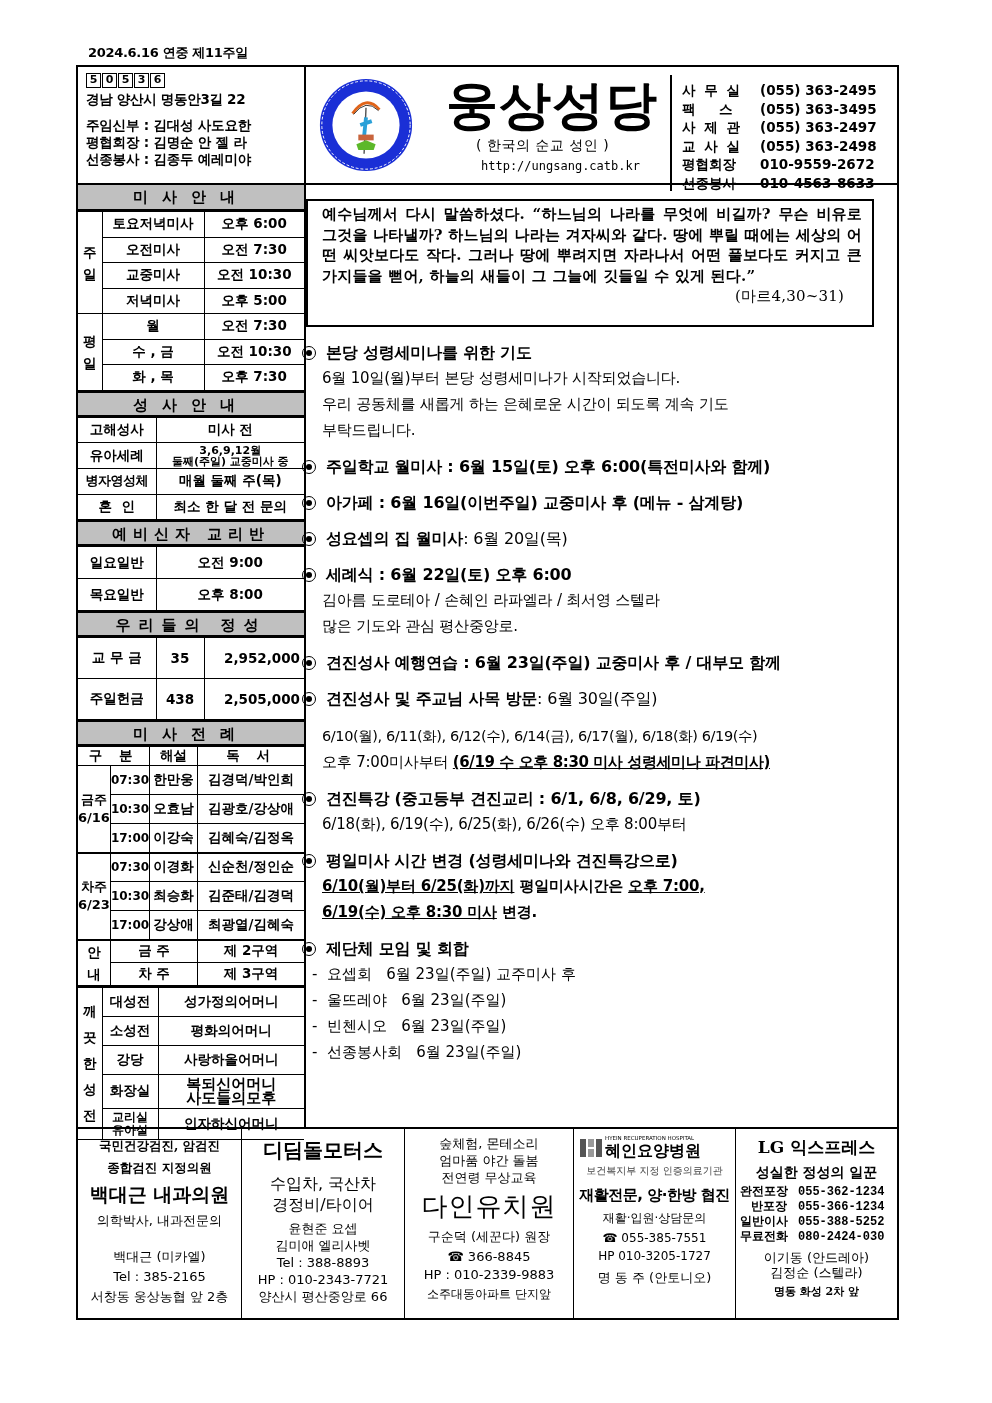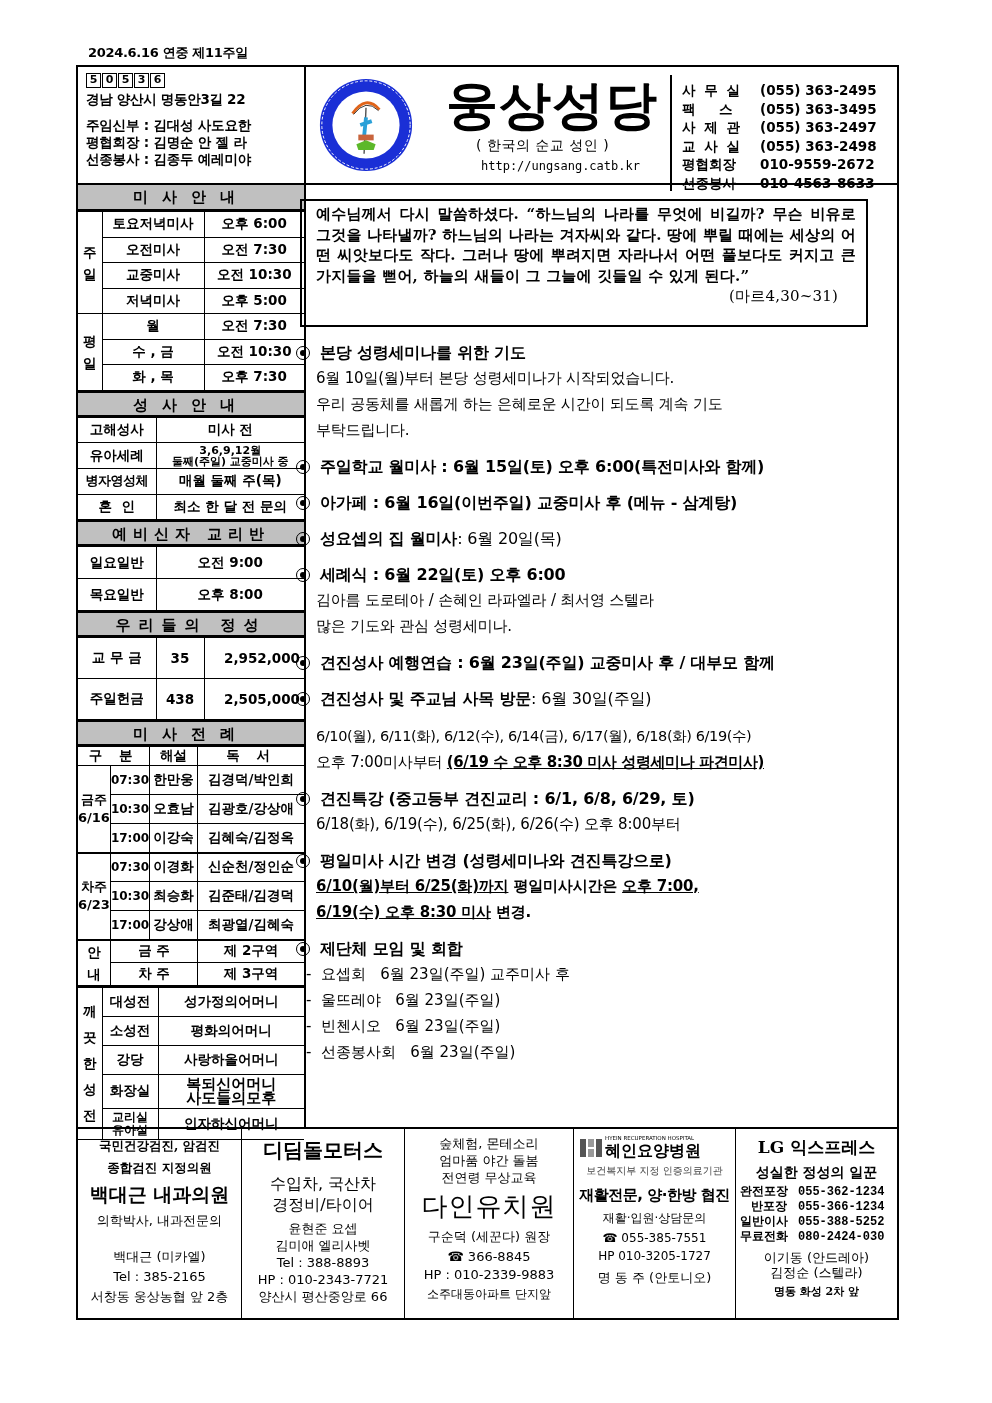--- a/index.html
+++ b/index.html
@@ -33,21 +33,21 @@
   .leftcol { position: absolute; left: 0; top: 118px; width: 228px; height: 942px; border-right: 2px solid #000; }
   .sec-h { background: #c0c0c0; border-bottom: 2px solid #000; font-weight: bold; font-size: 15px; text-align: center; letter-spacing: 14px; height: 26px; line-height: 25px; }
   .sec-h.top2 { border-top: 2px solid #000; }
   table.grid { border-collapse: collapse; width: 100%; }
   table.grid td { border: 1px solid #000; text-align: center; font-weight: bold; font-size: 13.5px; padding: 0; }
   table.grid tr td:first-child { border-left: none; }
   table.grid tr td:last-child { border-right: none; }
   .vlabel { font-size: 14px; line-height: 22px; }
 
   
-  .rightcol { position: absolute; left: 210px; top: 118px; width: 591px; height: 776px; }
+  .rightcol { position: absolute; left: 216px; top: 118px; width: 591px; height: 776px; }
   .quote { position: absolute; left: 12px; top: 14px; width: 568px; height: 128px; border: 2px solid #000; padding: 3px 10px 0 14px; font-family: "DejaVu Serif", serif; font-size: 15px; font-weight: bold; line-height: 20.5px; text-align: justify; letter-spacing: 0.2px; }
   .quote .ref { text-align: right; padding-right: 18px; font-weight: normal; }
 
   .notices { position: absolute; left: 8px; top: 156px; width: 580px; }
   .notice { margin-bottom: 12px; }
   .nt { display: flex; align-items: center; font-size: 16px; font-weight: bold; line-height: 24px; letter-spacing: -0.2px; }
   .bullet { display: inline-block; width: 14px; height: 14px; border: 1.5px solid #000; border-radius: 50%; position: relative; margin-right: 10px; flex: none; }
   .bullet::after { content: ""; position: absolute; left: 2.5px; top: 2.5px; width: 6px; height: 6px; border-radius: 50%; background: #000; }
   .nl { font-size: 15px; line-height: 26px; padding-left: 20px; letter-spacing: -0.2px; }
   .light { font-weight: normal; }
@@ -359,21 +359,21 @@
             <span>성요셉의 집 월미사</span>
             <span class="light"> : 6월 20일(목)</span>
           </div>
       </div>
       <div class="notice">
         <div class="nt">
             <span class="bullet"></span>
             <span>세례식 : 6월 22일(토) 오후 6:00</span>
           </div>
         <div class="nl">김아름 도로테아 / 손혜인 라파엘라 / 최서영 스텔라</div>
-        <div class="nl">많은 기도와 관심 성령세미나.</div>
+        <div class="nl">많은 기도와 관심 평산중앙로.</div>
       </div>
       <div class="notice">
         <div class="nt">
             <span class="bullet"></span>
             <span>견진성사 예행연습 : 6월 23일(주일) 교중미사 후 / 대부모 함께</span>
           </div>
       </div>
       <div class="notice">
         <div class="nt">
             <span class="bullet"></span>

